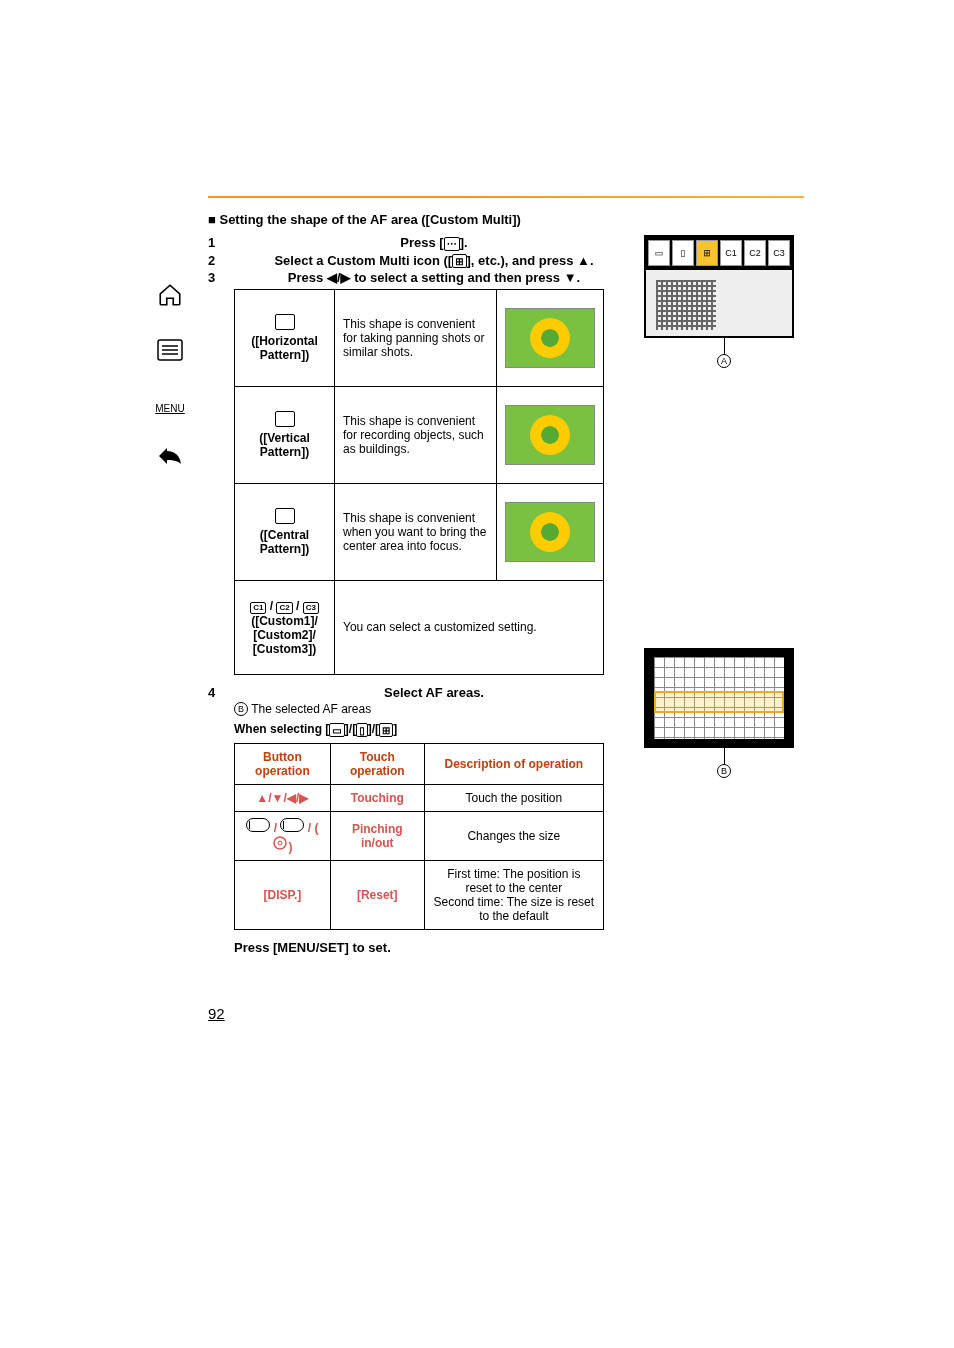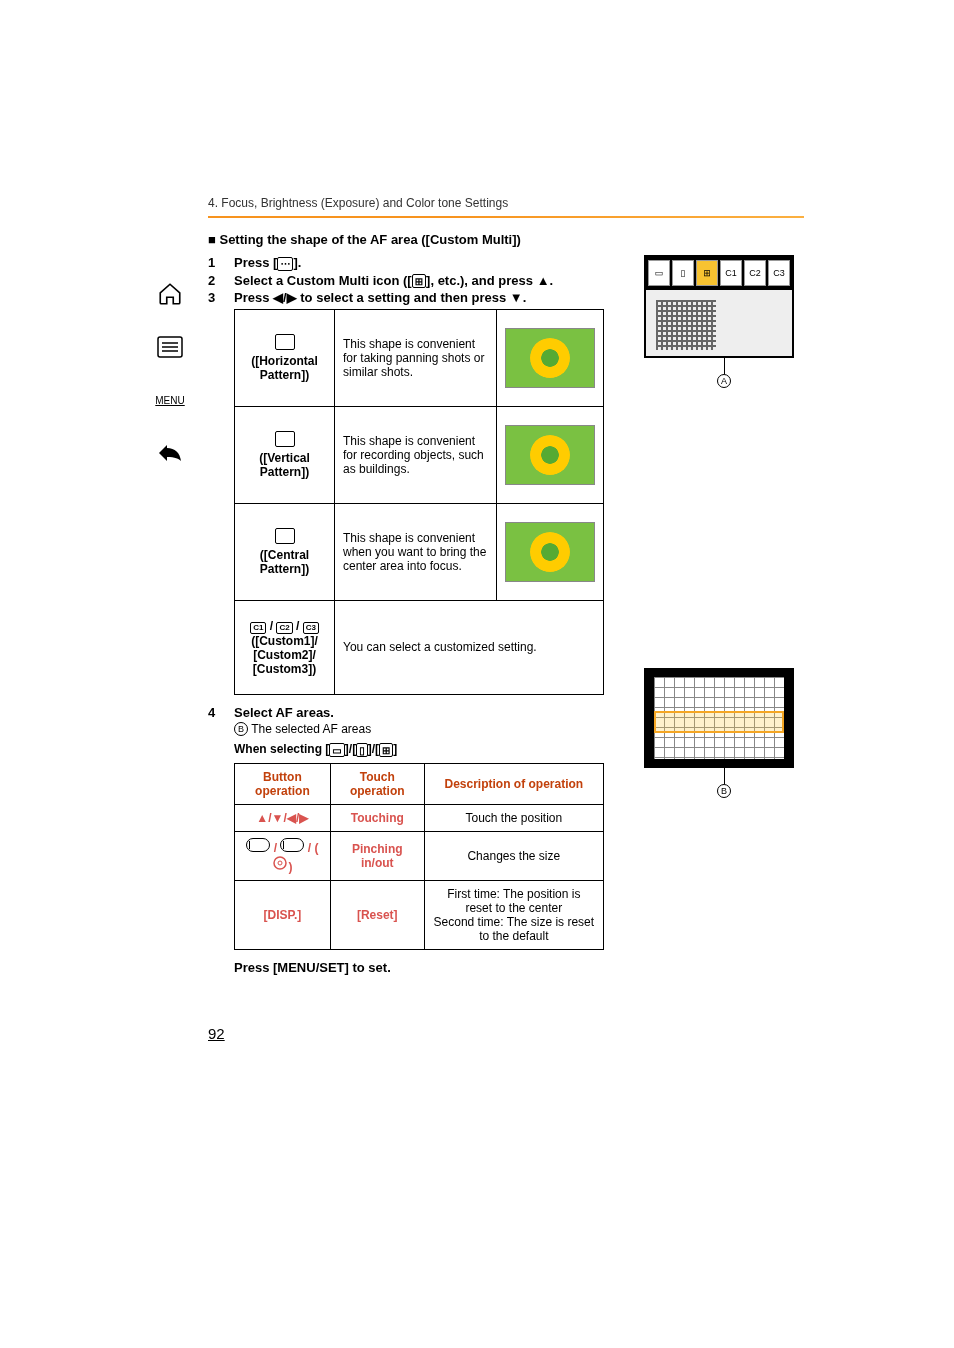--- a/index.html
+++ b/index.html
@@ -1,27 +1,27 @@
 <!DOCTYPE html>
 <html><head>
 <meta charset="utf-8">
 <style>
   * { box-sizing: border-box; margin: 0; padding: 0; }
   body { font-family: Arial, Helvetica, sans-serif; font-size: 13px; color: #000; background: #fff; width: 954px; }
   .page { position: relative; padding: 196px 150px 60px 208px; }
   .sidebar { position: absolute; left: 150px; top: 280px; width: 40px; display: flex; flex-direction: column; gap: 25px; align-items: center; }
-  .sidebar-icon { width: 28px; height: 28px; display:flex; align-items:center; justify-content:center; }
+  .sidebar-icon { width: 28px; height: 28px; display:flex; align-items:flex-end; justify-content:center; }
   .breadcrumb { font-size: 12px; color:#333; margin-bottom:6px; }
   .hr-orange { height:2px; background: linear-gradient(to right,#f7931e 0%,#f7931e 40%,#fbb040 100%); margin-bottom:14px; }
   .section-title { font-weight:bold; font-size:13px; margin-bottom:8px; }
   .section-title::before { content:"■ "; color:#000; }
   .steps { margin-left:0; }
   .step-row { display:flex; align-items:flex-start; gap:12px; margin-bottom:2px; }
   .step-num { font-weight:bold; width:14px; }
-  .step-text { flex:1; }
+  .step-text { flex:1;text-align:center; }
   .step-text b { font-weight:bold; }
   .inline-icon { display:inline-flex; align-items:center; justify-content:center; border:1px solid #000; padding:0 2px; font-size:10px; height:14px; vertical-align:middle; background:#fff; border-radius:2px; }
   .circ { display:inline-flex; width:14px; height:14px; border:1px solid #000; border-radius:50%; align-items:center; justify-content:center; font-size:9px; vertical-align:middle; }
   .sub-indent { margin-left:26px; font-size:12px; margin-bottom:6px; }
 
   .content-row { display:flex; gap:10px; }
   .left-col { flex:1; }
   .right-col { width:160px; }
 
   .pat-table { border-collapse:collapse; width:370px; margin-left:26px; margin-top:4px; }
@@ -85,21 +85,20 @@
     <div class="sidebar-icon">
         <span class="menu-text">MENU</span>
       </div>
     <div class="sidebar-icon">
       <svg width="26" height="22" viewBox="0 0 26 22" fill="#000">
           <path d="M10 3 2 11l8 8v-4c8 0 12 2 14 4-1-8-6-13-14-13z"></path>
         </svg>
     </div>
   </div>
 
-  <div class="breadcrumb">4. Focus, Brightness (Exposure) and Color tone Settings</div>
   <div class="hr-orange"></div>
 
   <div class="section-title">Setting the shape of the AF area ([Custom Multi])</div>
 
   <div class="content-row">
     <div class="left-col">
 
       <div class="steps">
         <div class="step-row">
           <div class="step-num">1</div>

